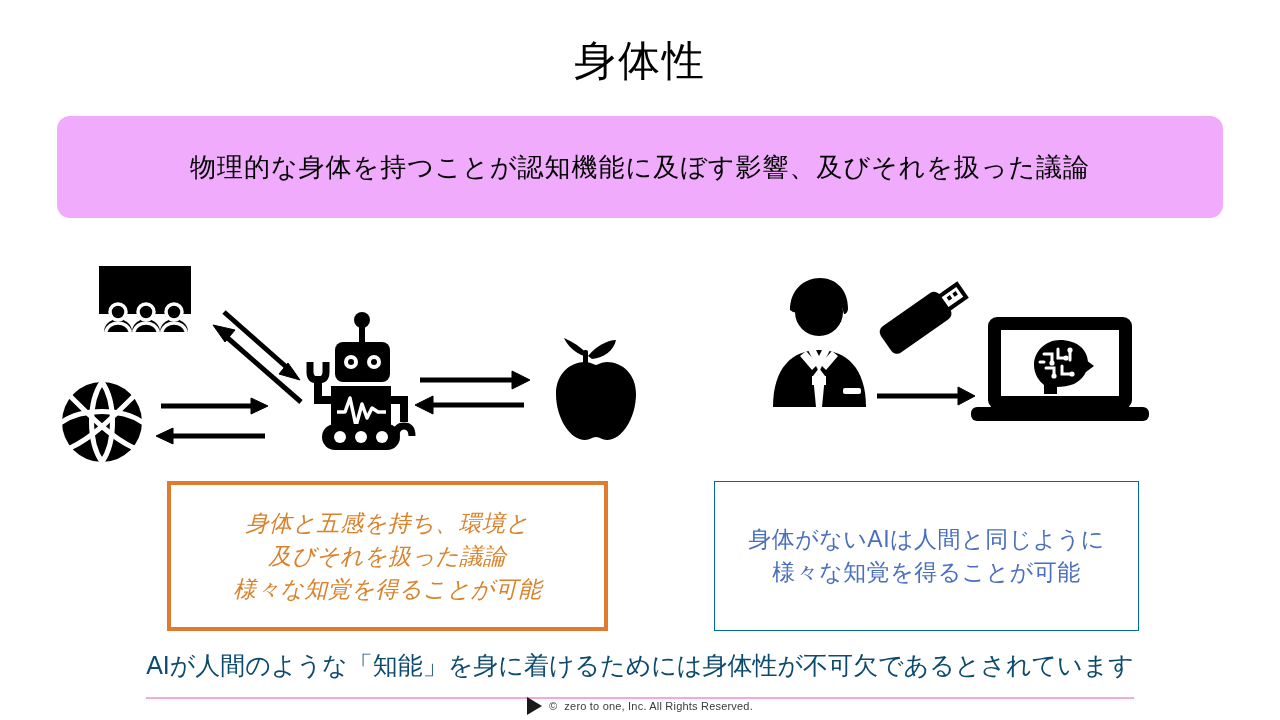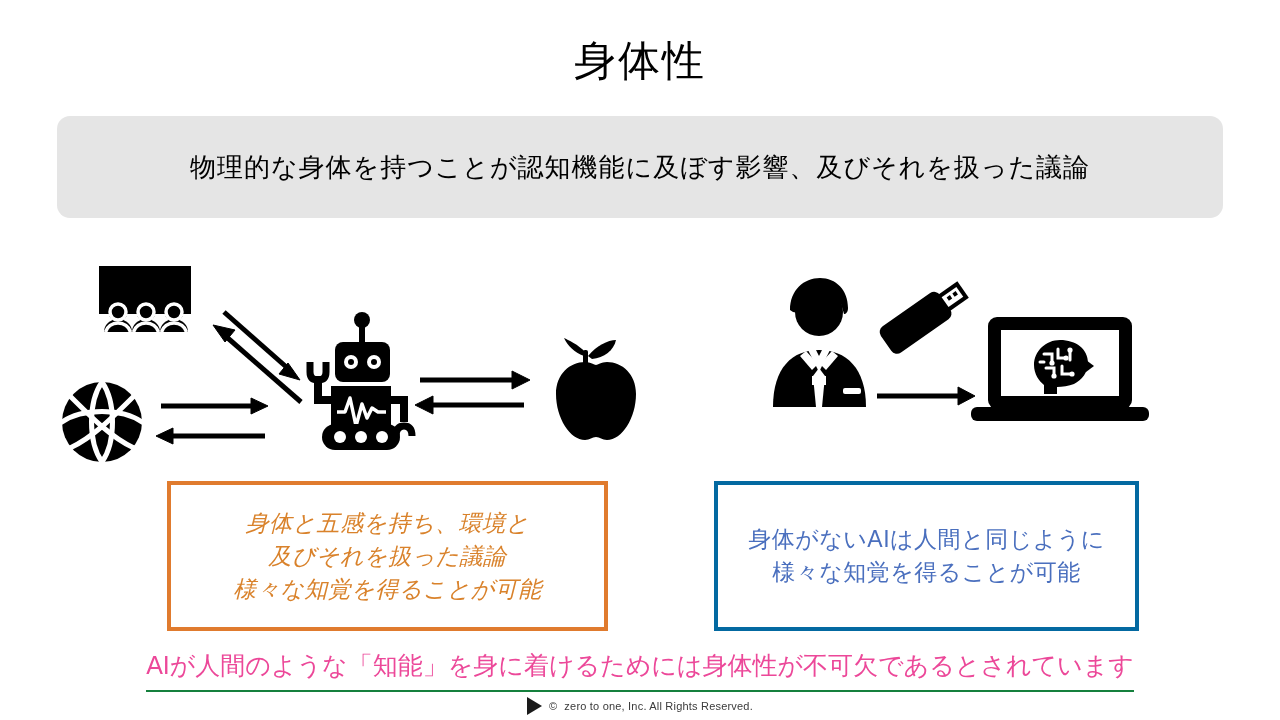--- a/index.html
+++ b/index.html
@@ -30,21 +30,21 @@
     color: #000000;
   }
 
   
   #subtitle-banner {
     position: absolute;
     left: 57px;
     top: 116px;
     width: 1166px;
     height: 102px;
-    background: #e5e5e5;
+    background: #f0abfc;
     border-radius: 13px;
     display: flex;
     align-items: center;
     justify-content: center;
   }
   #subtitle-banner .banner-text {
     font-size: 26px;
     line-height: 34px;
     letter-spacing: 1px;
     color: #000000;
@@ -85,44 +85,44 @@
     font-size: 23px;
     line-height: 33px;
     color: #d9822b;
     letter-spacing: 0.5px;
   }
   #callout-blue {
     left: 714px;
     top: 481px;
     width: 425px;
     height: 150px;
-    border: 4px solid #0369a1;
+    border: 1px solid #0369a1;
   }
   #callout-blue .callout-text {
     font-size: 23px;
     line-height: 33px;
     color: #4a6fbe;
     letter-spacing: 0.5px;
   }
 
   
   #conclusion {
     position: absolute;
     left: 0;
     top: 648px;
     width: 1280px;
     text-align: center;
   }
   #conclusion .conclusion-text {
     display: inline-block;
     font-size: 25px;
     line-height: 34px;
-    color: #ec4899;
-    border-bottom: 2px solid #15803d;
-    padding-bottom: 8px;
+    color: #0c4a6e;
+    border-bottom: 2px solid #f9a8d4;
+    padding-bottom: 15px;
     letter-spacing: 0px;
   }
 
   
   #footer {
     position: absolute;
     left: 0;
     top: 697px;
     width: 1280px;
     display: flex;

